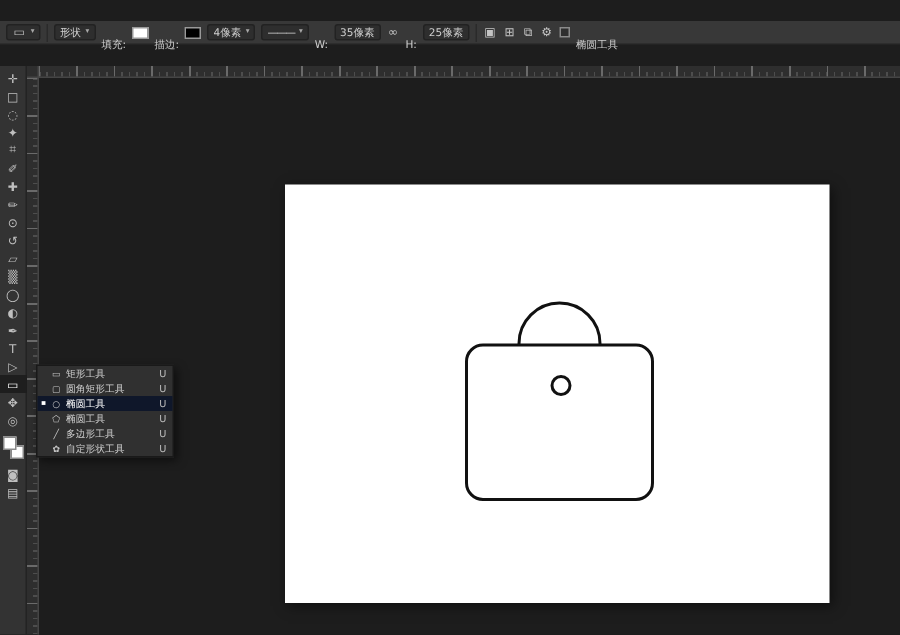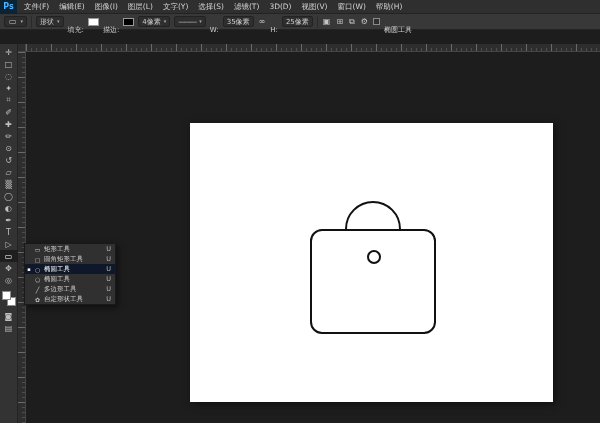--- a/index.html
+++ b/index.html
@@ -141,34 +141,20 @@
   .flyout-marker { width: 4px; font-size: 5px; color: #ffffff; text-align: center; }
   .flyout-icon { width: 7px; font-size: 6px; text-align: center; color: #c4c4c4; }
   .flyout-label { flex: 1; }
   .flyout-shortcut { color: #bdbdbd; }
 </style>
 </head>
 <body>
 
 <div class="app">
 
-  <div class="menubar">
-    <div class="ps-logo">Ps</div>
-    <span class="menu-item">文件(F)</span>
-    <span class="menu-item">编辑(E)</span>
-    <span class="menu-item">图像(I)</span>
-    <span class="menu-item">图层(L)</span>
-    <span class="menu-item">文字(Y)</span>
-    <span class="menu-item">选择(S)</span>
-    <span class="menu-item">滤镜(T)</span>
-    <span class="menu-item">3D(D)</span>
-    <span class="menu-item">视图(V)</span>
-    <span class="menu-item">窗口(W)</span>
-    <span class="menu-item">帮助(H)</span>
-  </div>
 
   <div class="optionsbar">
     <div class="opt-box">
       <span class="opt-icon">▭</span>
       <span class="caret">▾</span>
     </div>
     <div class="sep"></div>
     <div class="opt-box">
       <span>形状</span>
       <span class="caret">▾</span>

